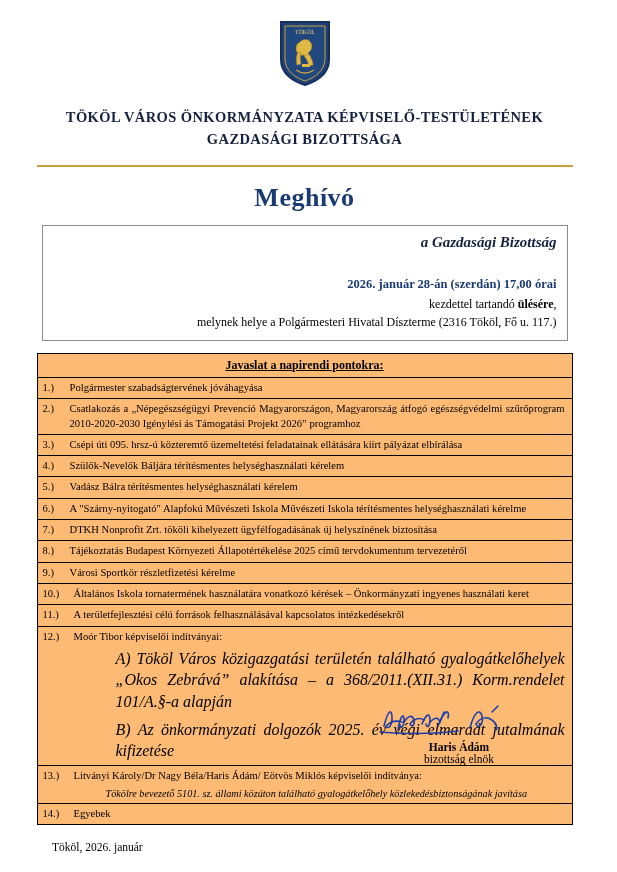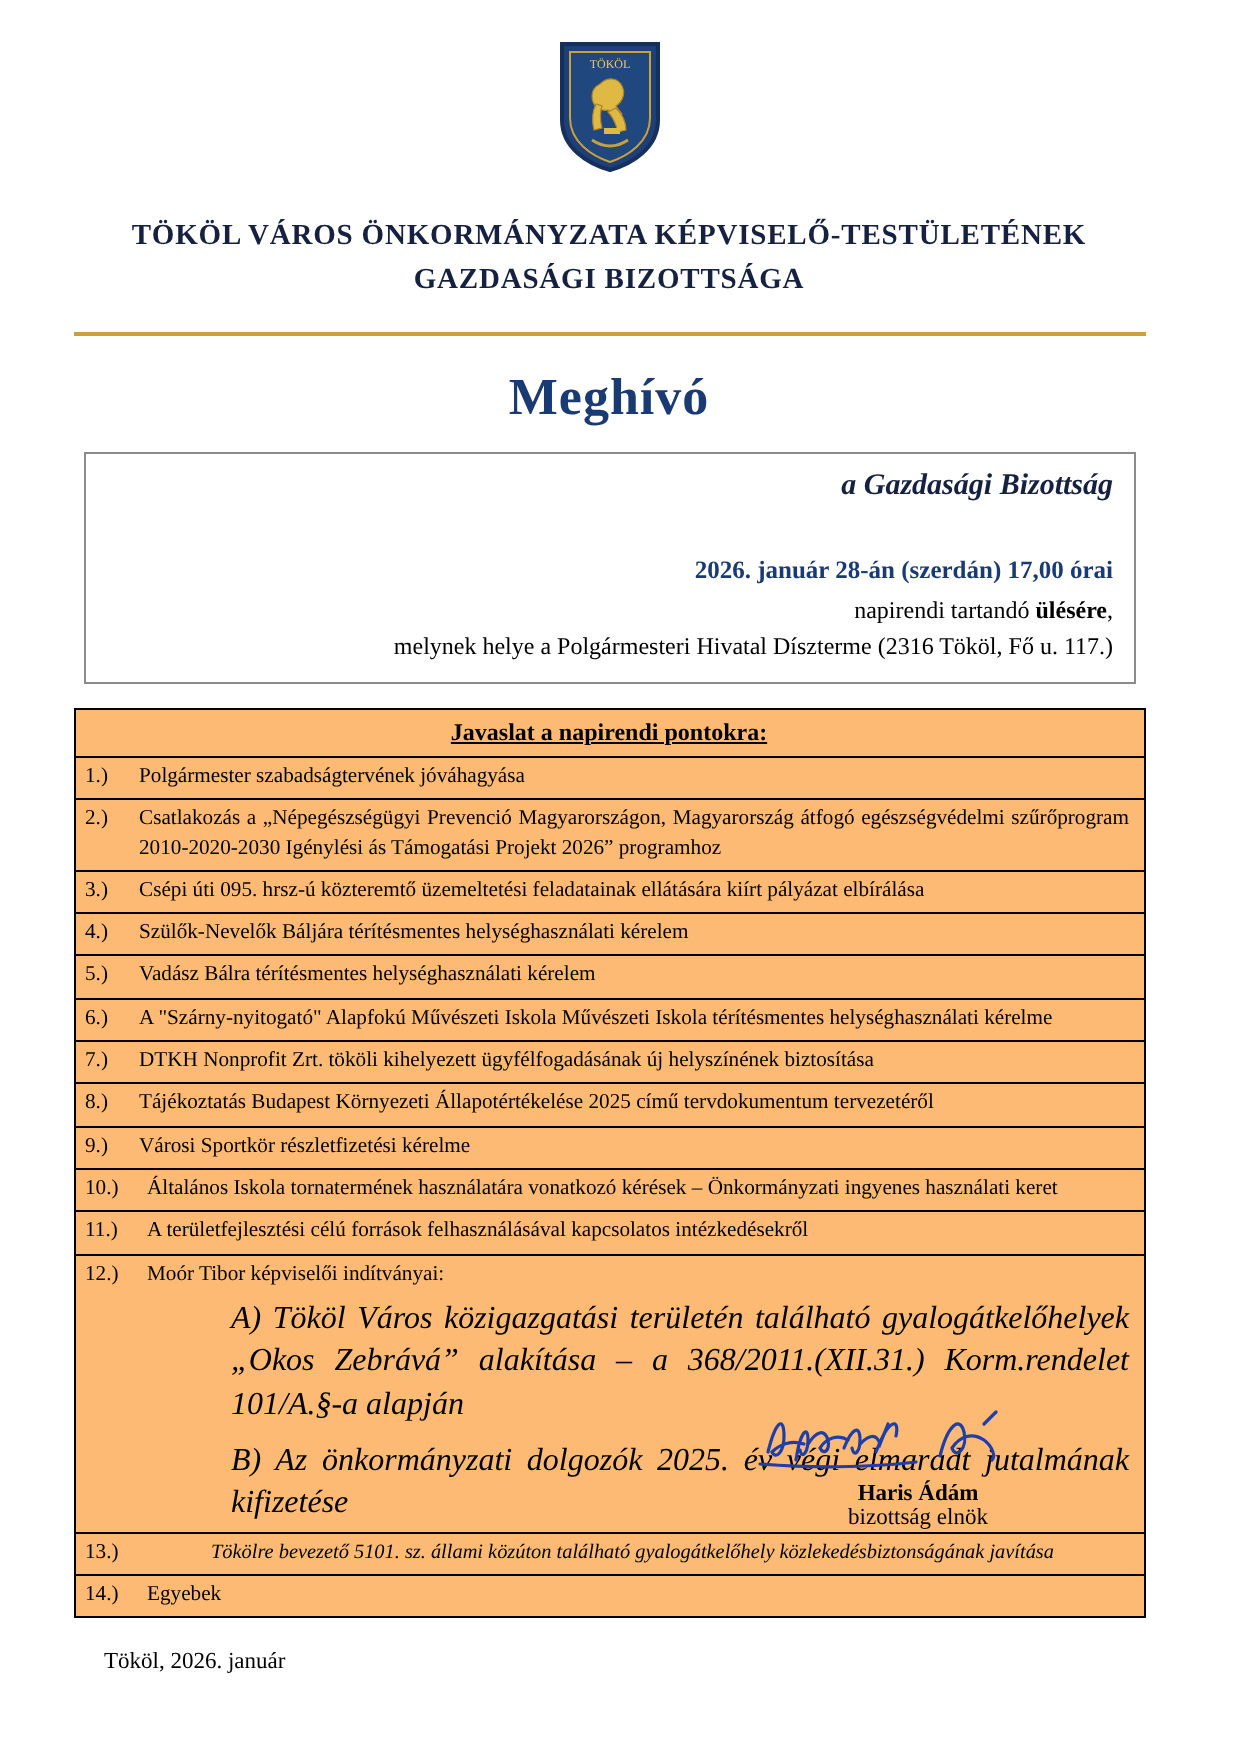--- a/index.html
+++ b/index.html
@@ -191,21 +191,21 @@
     <span class="line2">GAZDASÁGI BIZOTTSÁGA</span>
   </div>
 
   <div class="rule"></div>
 
   <div class="meghivo">Meghívó</div>
 
   <div class="invite-box">
     <div class="l1">a Gazdasági Bizottság</div>
     <div class="l2">2026. január 28-án (szerdán) 17,00 órai</div>
-    <div class="l3"><span>napirendi tartandó </span><b>ülésére</b><span>,</span></div>
+    <div class="l3"><span>kezdettel tartandó </span><b>ülésére</b><span>,</span></div>
     <div class="l4">melynek helye a Polgármesteri Hivatal Díszterme (2316 Tököl, Fő u. 117.)</div>
   </div>
 
   <div class="agenda">
     <div class="agenda-head">Javaslat a napirendi pontokra:</div>
 
     <div class="row">
       <div class="num">1.)</div>
       <div class="txt">Polgármester szabadságtervének jóváhagyása</div>
     </div>
@@ -261,20 +261,21 @@
         <div class="sub-indent">
           <span class="lab">B)</span>
           <span>Az önkormányzati dolgozók 2025. év végi elmaradt jutalmának kifizetése</span>
         </div>
       </div>
     </div>
 
     <div class="row wide">
       <div class="num">13.)</div>
       <div class="cell-stack">
+        <div class="head">Litványi Károly/Dr Nagy Béla/Haris Ádám/ Eötvös Miklós képviselői indítványa:</div>
         <div class="sub">Tökölre bevezető 5101. sz. állami közúton található gyalogátkelőhely közlekedésbiztonságának javítása</div>
       </div>
     </div>
 
     <div class="row wide">
       <div class="num">14.)</div>
       <div class="txt">Egyebek</div>
     </div>
   </div>
 

